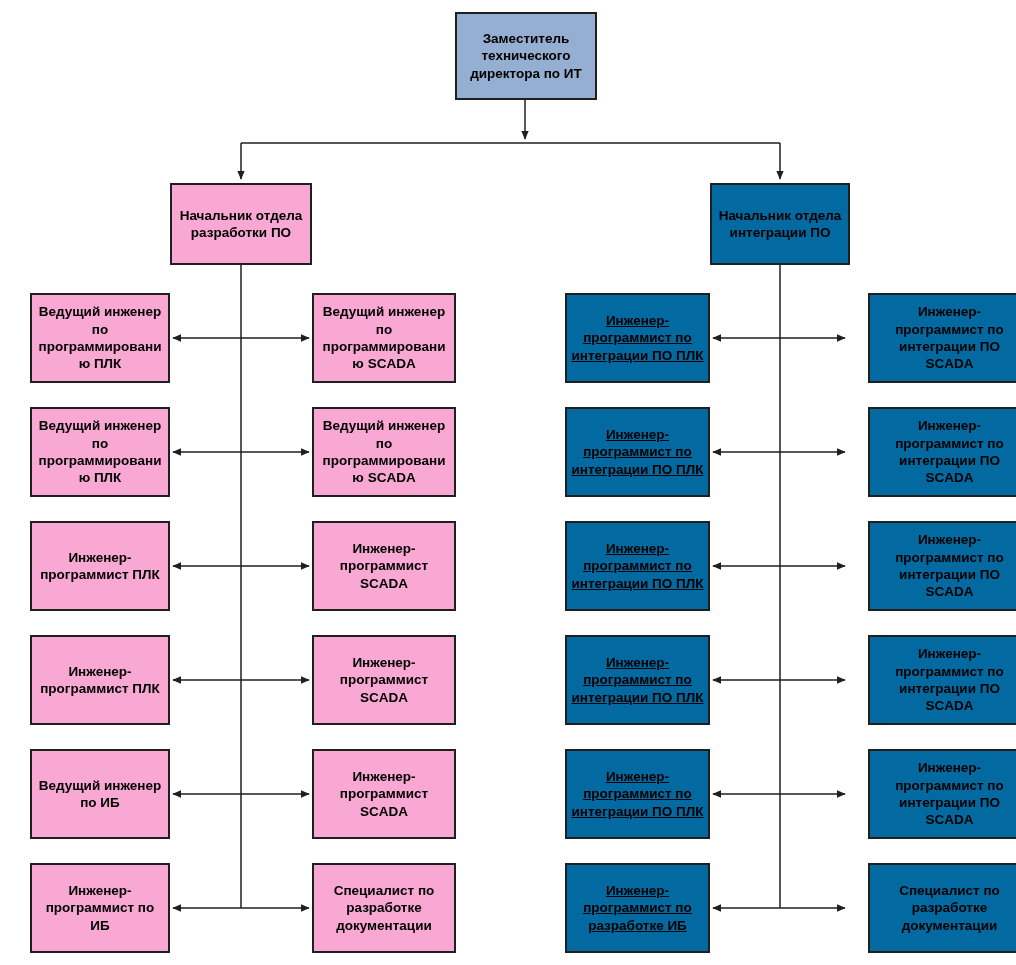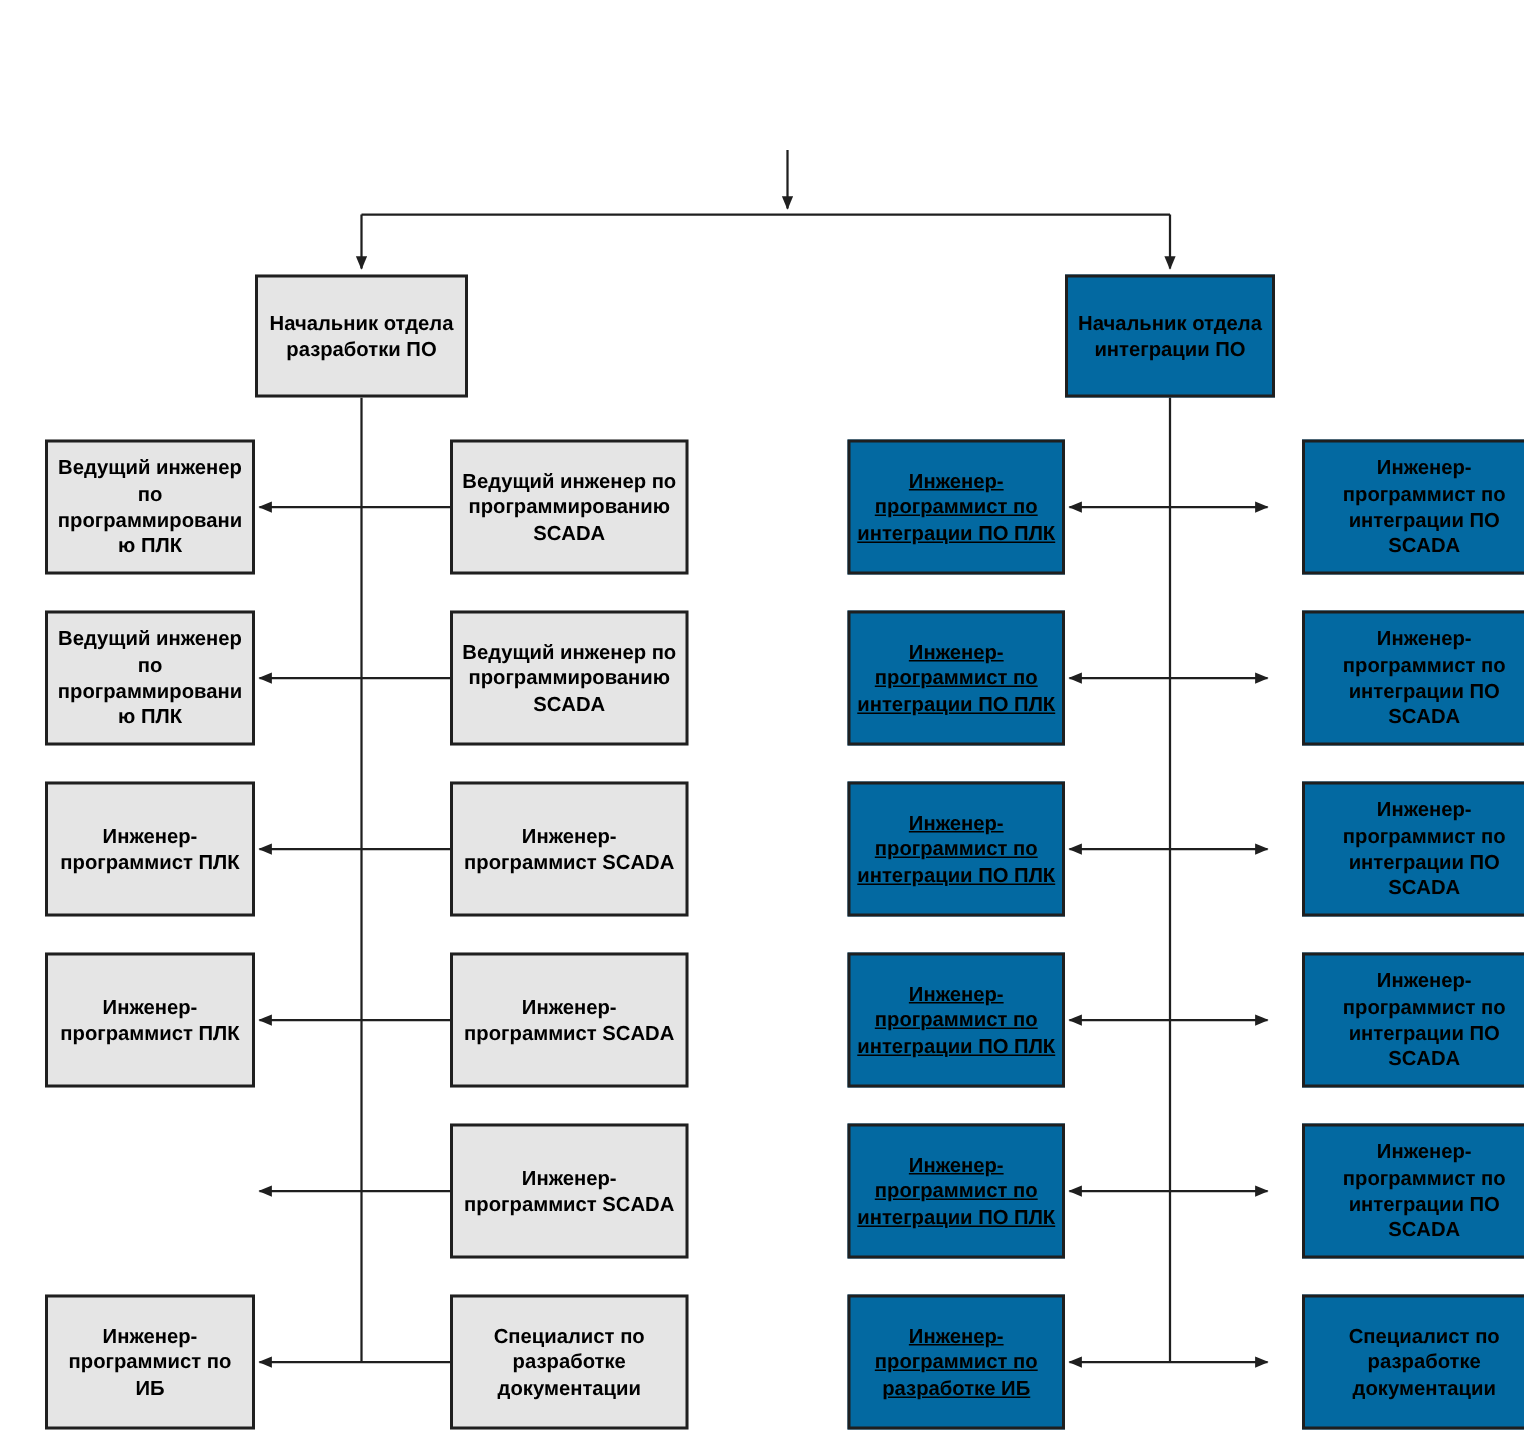--- a/index.html
+++ b/index.html
@@ -33,31 +33,31 @@
     font-weight: bold;
     font-size: 13.5px;
     line-height: 1.28;
     color: #000000;
     border: 2px solid #1f1f1f;
     box-sizing: border-box;
     padding: 3px 4px;
     word-break: break-word;
   }
   .root-fill  { background: #94afd1; }
-  .dev-fill   { background: #e5e5e5; }
+  .dev-fill   { background: #f9a8d4; }
   .int-fill   { background: #0369a1; }
 
   
   .root-box   { left: 455px; top: 12px;  width: 142px; height: 88px; }
   .dev-head   { left: 170px; top: 183px; width: 142px; height: 82px; }
   .int-head   { left: 710px; top: 183px; width: 140px; height: 82px; }
 
   
   .dev-c1 { left: 30px;  width: 140px; }
-  .dev-c2 { left: 300px; width: 159px; }
+  .dev-c2 { left: 312px; width: 144px; }
   .int-c1 { left: 565px; width: 145px; text-decoration: underline; }
   .int-c2 { left: 868px; width: 163px; }
 
   .row { height: 90px; }
   .r0 { top: 293px; }
   .r1 { top: 407px; }
   .r2 { top: 521px; }
   .r3 { top: 635px; }
   .r4 { top: 749px; }
   .r5 { top: 863px; }
@@ -90,32 +90,34 @@
     <line x1="173" y1="908" x2="309" y2="908" marker-start="url(#ah)" marker-end="url(#ah)"></line>
 
     <line x1="713" y1="338" x2="845" y2="338" marker-start="url(#ah)" marker-end="url(#ah)"></line>
     <line x1="713" y1="452" x2="845" y2="452" marker-start="url(#ah)" marker-end="url(#ah)"></line>
     <line x1="713" y1="566" x2="845" y2="566" marker-start="url(#ah)" marker-end="url(#ah)"></line>
     <line x1="713" y1="680" x2="845" y2="680" marker-start="url(#ah)" marker-end="url(#ah)"></line>
     <line x1="713" y1="794" x2="845" y2="794" marker-start="url(#ah)" marker-end="url(#ah)"></line>
     <line x1="713" y1="908" x2="845" y2="908" marker-start="url(#ah)" marker-end="url(#ah)"></line>
   </svg>
 
+  <div class="node root-fill root-box">Заместитель технического директора по ИТ</div>
 
   <div class="node dev-fill dev-head">Начальник отдела разработки ПО</div>
   <div class="node int-fill int-head">Начальник отдела интеграции ПО</div>
 
   <div class="node dev-fill dev-c1 row r0">Ведущий инженер по программированию ПЛК</div>
   <div class="node dev-fill dev-c2 row r0">Ведущий инженер по программированию SCADA</div>
   <div class="node dev-fill dev-c1 row r1">Ведущий инженер по программированию ПЛК</div>
   <div class="node dev-fill dev-c2 row r1">Ведущий инженер по программированию SCADA</div>
   <div class="node dev-fill dev-c1 row r2">Инженер-программист ПЛК</div>
   <div class="node dev-fill dev-c2 row r2">Инженер-программист SCADA</div>
   <div class="node dev-fill dev-c1 row r3">Инженер-программист ПЛК</div>
   <div class="node dev-fill dev-c2 row r3">Инженер-программист SCADA</div>
+  <div class="node dev-fill dev-c1 row r4">Ведущий инженер по ИБ</div>
   <div class="node dev-fill dev-c2 row r4">Инженер-программист SCADA</div>
   <div class="node dev-fill dev-c1 row r5">Инженер-программист по ИБ</div>
   <div class="node dev-fill dev-c2 row r5">Специалист по разработке документации</div>
 
   <div class="node int-fill int-c1 row r0">Инженер-программист по интеграции ПО ПЛК</div>
   <div class="node int-fill int-c2 row r0">Инженер-программист по интеграции ПО SCADA</div>
   <div class="node int-fill int-c1 row r1">Инженер-программист по интеграции ПО ПЛК</div>
   <div class="node int-fill int-c2 row r1">Инженер-программист по интеграции ПО SCADA</div>
   <div class="node int-fill int-c1 row r2">Инженер-программист по интеграции ПО ПЛК</div>
   <div class="node int-fill int-c2 row r2">Инженер-программист по интеграции ПО SCADA</div>

